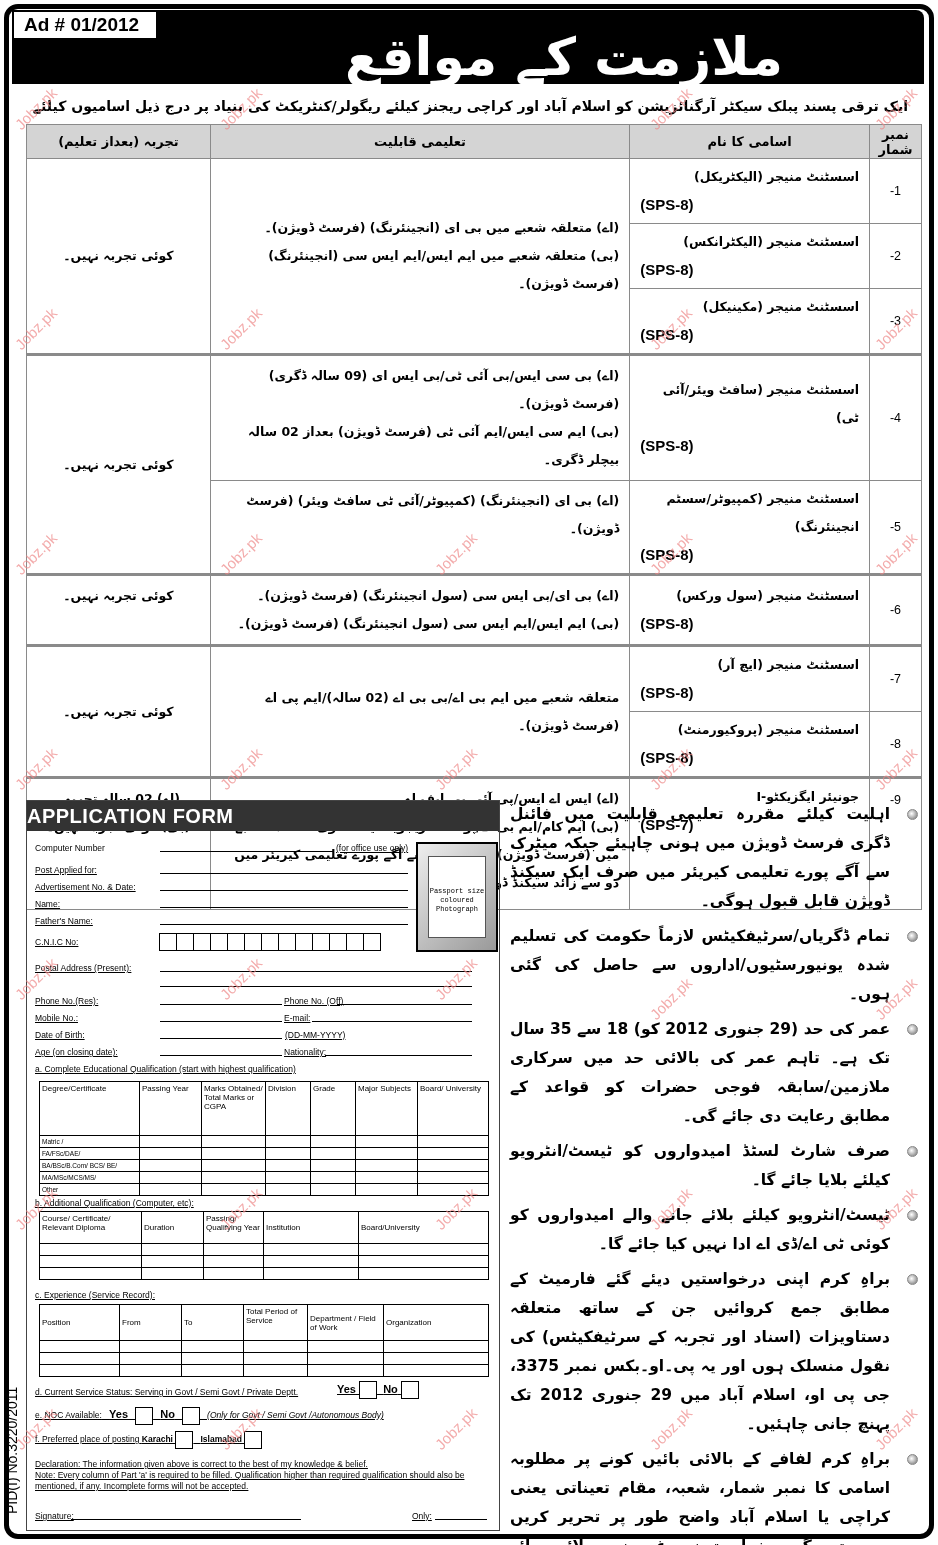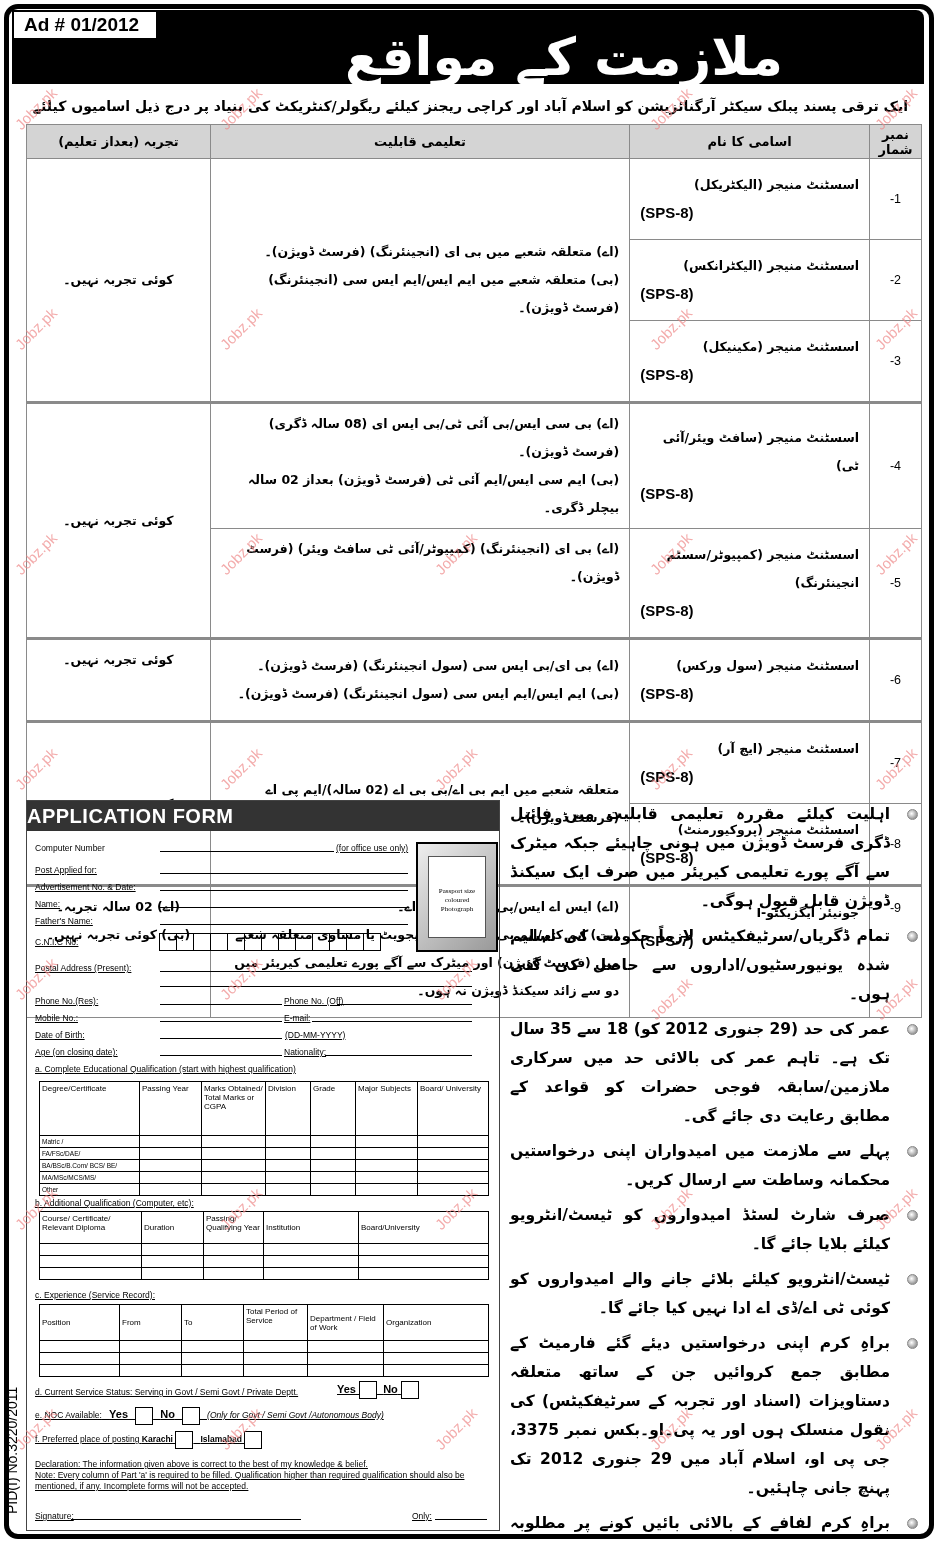--- a/index.html
+++ b/index.html
@@ -40,21 +40,21 @@
   }
   table.posts th {
     background: #d4d4d4; height: 34px; font-size: 13px; font-weight: bold;
     border: 1px solid #8a8a8a; text-align: center;
   }
   table.posts td {
     border: 1px solid #8a8a8a; font-size: 12.5px; vertical-align: middle;
   }
   table.posts .group-top td, table.posts tr.group-top td { border-top: 3px solid #8a8a8a; }
   td.sno { width: 52px; text-align: center; font-family: "Liberation Sans", sans-serif; font-size: 16px; direction: ltr; }
-  td.post { width: 240px; text-align: right; padding: 12px 10px; font-weight: bold; font-size: 14px; line-height: 28px; }
+  td.post { width: 240px; text-align: right; padding: 4px 10px; font-weight: bold; font-size: 14px; line-height: 28px; }
   td.post .sps { display: block; direction: ltr; text-align: left; font-family: "Liberation Sans", sans-serif; font-weight: bold; font-size: 15px; }
   td.qual { width: 420px; padding: 6px 10px; text-align: right; line-height: 28px; font-weight: bold; }
   td.exp { width: 184px; text-align: center; padding: 6px; line-height: 28px; font-weight: bold; }
 
   .row-1 td.post, .row-2 td.post, .row-3 td.post { height: 60px; }
 
   
   .form {
     position: absolute; left: 26px; top: 800px; width: 474px; height: 731px;
     border: 1px solid #444; font-family: "Liberation Sans", sans-serif; font-size: 8.5px;
@@ -65,21 +65,21 @@
   }
   .f-row { position: absolute; left: 8px; white-space: nowrap; text-decoration: underline; }
   .f-label { position: absolute; left: 0; }
   .f-line { position: absolute; border-bottom: 1px solid #000; height: 10px; }
   .photo {
     position: absolute; left: 389px; top: 41px; width: 82px; height: 110px;
     border: 2px solid #000; background: linear-gradient(135deg, #eee, #999);
   }
   .photo-inner {
     position: absolute; left: 10px; top: 12px; width: 58px; height: 82px;
-    background: #fff; border: 1px solid #555; font-family: Liberation Serif, serif;
+    background: #fff; border: 1px solid #555; font-family: Liberation Mono, monospace;
     font-size: 7px; text-align: center; padding-top: 30px; line-height: 9px;
   }
   .cnic { position: absolute; left: 133px; top: 132px; display: flex; }
   .cnic span { width: 18px; height: 18px; border: 1px solid #000; margin-left: -1px; }
 
   table.ftable { position: absolute; border-collapse: collapse; font-size: 8px; }
   table.ftable th, table.ftable td { border: 1px solid #000; }
   table.ftable th { font-weight: normal; vertical-align: top; padding: 2px; text-align: left; }
   table.ftable td { height: 12px; padding-left: 2px; font-size: 6.5px; }
 
@@ -147,21 +147,21 @@
   </tr>
   <tr class="row-3">
     <td class="sno">-3</td>
     <td class="post"><span>اسسٹنٹ منیجر (مکینیکل)</span><span class="sps">(SPS-8)</span></td>
   </tr>
 
   <tr class="group-top">
     <td class="sno">-4</td>
     <td class="post"><span>اسسٹنٹ منیجر (سافٹ ویئر/آئی ٹی)</span><span class="sps">(SPS-8)</span></td>
     <td class="qual">
-      <div>(اے) بی سی ایس/بی آئی ٹی/بی ایس ای (08 سالہ ڈگری) (فرسٹ ڈویژن)۔</div>
+      <div>(اے) بی سی ایس/بی آئی ٹی/بی ایس ای (09 سالہ ڈگری) (فرسٹ ڈویژن)۔</div>
       <div>(بی) ایم سی ایس/ایم آئی ٹی (فرسٹ ڈویژن) بعداز 02 سالہ بیچلر ڈگری۔</div>
     </td>
     <td class="exp" rowspan="2">کوئی تجربہ نہیں۔</td>
   </tr>
   <tr>
     <td class="sno">-5</td>
     <td class="post" style="height:66px"><span>اسسٹنٹ منیجر (کمپیوٹر/سسٹم انجینئرنگ)</span><span class="sps">(SPS-8)</span></td>
     <td class="qual" style="vertical-align:top">(اے) بی ای (انجینئرنگ) (کمپیوٹر/آئی ٹی سافٹ ویئر) (فرسٹ ڈویژن)۔</td>
   </tr>
 
@@ -426,21 +426,20 @@
   <div class="f-row" style="top:710px">Signature:</div>
   <div class="f-line" style="left:44px;top:709px;width:230px"></div>
   <div class="f-row" style="left:385px;top:710px">Only:</div>
   <div class="f-line" style="left:408px;top:709px;width:52px"></div>
 </div>
 
 <div class="notes">
   <div class="note"><span class="bullet"></span><span>اہلیت کیلئے مقررہ تعلیمی قابلیت میں فائنل ڈگری فرسٹ ڈویژن میں ہونی چاہیئے جبکہ میٹرک سے آگے پورے تعلیمی کیریئر میں صرف ایک سیکنڈ ڈویژن قابل قبول ہوگی۔</span></div>
   <div class="note"><span class="bullet"></span><span>تمام ڈگریاں/سرٹیفکیٹس لازماً حکومت کی تسلیم شدہ یونیورسٹیوں/اداروں سے حاصل کی گئی ہوں۔</span></div>
   <div class="note"><span class="bullet"></span><span>عمر کی حد (29 جنوری 2012 کو) 18 سے 35 سال تک ہے۔ تاہم عمر کی بالائی حد میں سرکاری ملازمین/سابقہ فوجی حضرات کو قواعد کے مطابق رعایت دی جائے گی۔</span></div>
-  <div class="note"><span class="bullet"></span><span>پہلے سے ملازمت میں امیدواران اپنی درخواستیں محکمانہ وساطت سے ارسال کریں۔</span></div>
   <div class="note"><span class="bullet"></span><span>صرف شارٹ لسٹڈ امیدواروں کو ٹیسٹ/انٹرویو کیلئے بلایا جائے گا۔</span></div>
   <div class="note"><span class="bullet"></span><span>ٹیسٹ/انٹرویو کیلئے بلائے جانے والے امیدواروں کو کوئی ٹی اے/ڈی اے ادا نہیں کیا جائے گا۔</span></div>
   <div class="note"><span class="bullet"></span><span>براہِ کرم اپنی درخواستیں دیئے گئے فارمیٹ کے مطابق جمع کروائیں جن کے ساتھ متعلقہ دستاویزات (اسناد اور تجربہ کے سرٹیفکیٹس) کی نقول منسلک ہوں اور یہ پی۔او۔بکس نمبر 3375، جی پی او، اسلام آباد میں 29 جنوری 2012 تک پہنچ جانی چاہئیں۔</span></div>
   <div class="note"><span class="bullet"></span><span>براہِ کرم لفافے کے بالائی بائیں کونے پر مطلوبہ اسامی کا نمبر شمار، شعبہ، مقام تعیناتی یعنی کراچی یا اسلام آباد واضح طور پر تحریر کریں بصورت دیگر درخواست زیر غور نہیں لائی جائے گی۔</span></div>
 </div>
 
 <div class="pid">PID(I) No.3220/2011</div>
 
 <div class="wm" style="left:10px;top:100px">Jobz.pk</div>
 <div class="wm" style="left:215px;top:100px">Jobz.pk</div>

